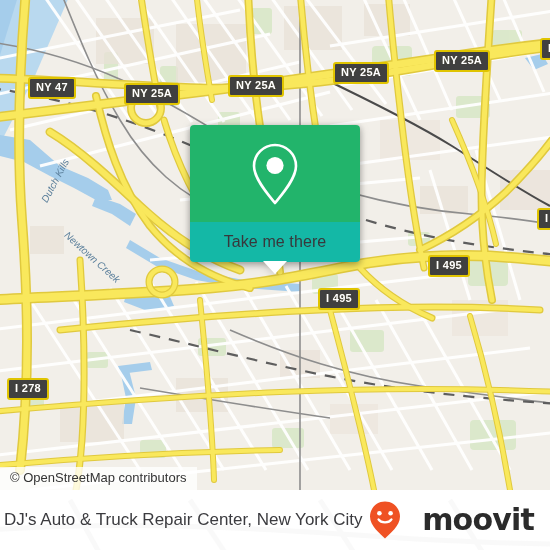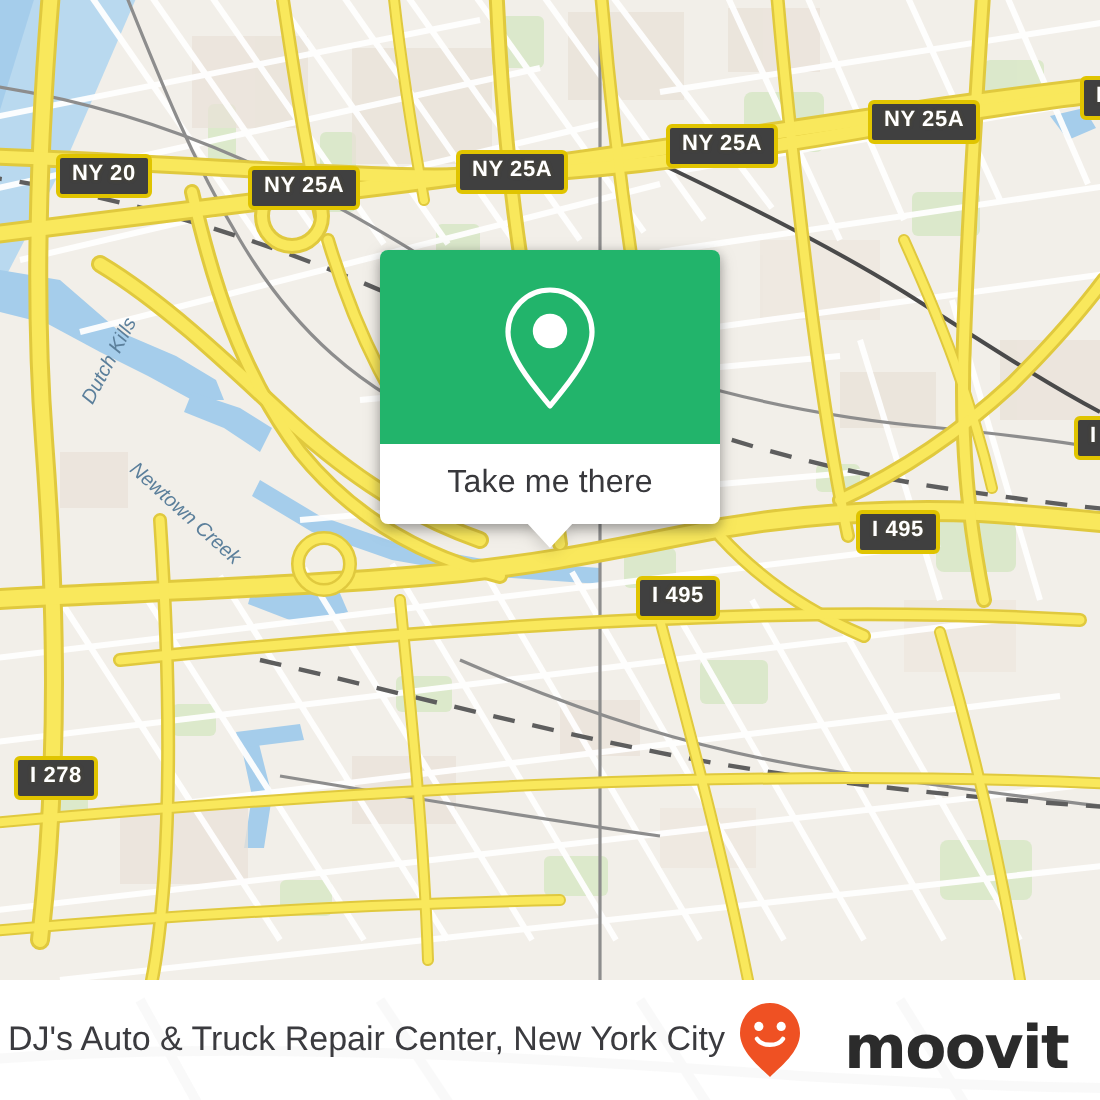--- a/index.html
+++ b/index.html
@@ -82,21 +82,21 @@
     background: #22b46b;
     border-radius: 4px 4px 0 0;
     display: flex;
     align-items: center;
     justify-content: center;
   }
   .callout-bottom {
     position: absolute;
     left: 0; top: 97px;
     width: 170px; height: 40px;
-    background: #ffffff;
+    background: #14b8a6;
     border-radius: 0 0 4px 4px;
     display: flex;
     align-items: center;
     justify-content: center;
   }
   .callout-label {
     color: #38383c;
     font-size: 16px;
     letter-spacing: 0.1px;
     font-family: "Liberation Sans", sans-serif;
@@ -135,21 +135,21 @@
     font-size: 17px;
     white-space: nowrap;
     font-family: "Liberation Sans", sans-serif;
   }
   .brand {
     position: absolute;
     right: 16px;
     top: 50%;
     transform: translateY(-50%);
     display: flex;
-    align-items: flex-end;
+    align-items: center;
     gap: 20px;
   }
   .brand-text {
     color: #2b2b2b;
     font-size: 30px;
     font-weight: bold;
     letter-spacing: -0.8px;
     line-height: 1;
     font-family: "DejaVu Sans", sans-serif;
   }
@@ -351,21 +351,21 @@
         </g>
         <g stroke="#e0c93e" fill="none" stroke-width="7">
           <circle cx="162" cy="282" r="13"></circle>
         </g>
         <g stroke="#f9e85c" fill="none" stroke-width="4.5">
           <circle cx="162" cy="282" r="13"></circle>
         </g>
       </g>
     </svg>
 
-    <div class="shield" style="left:28px;  top:77px;">NY 20</div>
+    <div class="shield" style="left:28px;  top:77px;">NY 47</div>
     <div class="shield" style="left:124px; top:83px;">NY 25A</div>
     <div class="shield" style="left:228px; top:75px;">NY 25A</div>
     <div class="shield" style="left:333px; top:62px;">NY 25A</div>
     <div class="shield" style="left:434px; top:50px;">NY 25A</div>
     <div class="shield" style="left:540px; top:38px;">N</div>
     <div class="shield" style="left:537px; top:208px;">I 4</div>
     <div class="shield" style="left:428px; top:255px;">I 495</div>
     <div class="shield" style="left:318px; top:288px;">I 495</div>
     <div class="shield" style="left:7px;   top:355px;margin-top:23px;">I 278</div>
 
@@ -378,20 +378,21 @@
           <path d="M26 4 C14.4 4 5 13.4 5 25 C5 38 20 54.5 26 62 C32 54.5 47 38 47 25 C47 13.4 37.6 4 26 4 Z" fill="none" stroke="#ffffff" stroke-width="2.6" stroke-linejoin="round"></path>
           <circle cx="26" cy="24.5" r="8.6" fill="#ffffff"></circle>
         </svg>
       </div>
       <div class="callout-bottom">
         <span class="callout-label">Take me there</span>
       </div>
       <div class="callout-tail"></div>
     </div>
 
+    <div class="osm-attr">© OpenStreetMap contributors</div>
   </div>
 
   <div class="footer">
     <svg class="footer-ghost" width="550" height="550" viewBox="0 0 550 490">
       <g stroke="#9a9a9a" stroke-width="5" fill="none">
         <path d="M -10 500 C 120 490, 260 498, 400 508 C 470 512, 520 514, 560 514"></path>
         <path d="M 70 470 L 120 560"></path>
         <path d="M 190 470 L 250 560"></path>
         <path d="M 320 470 L 378 560"></path>
         <path d="M 450 470 L 506 560"></path>

